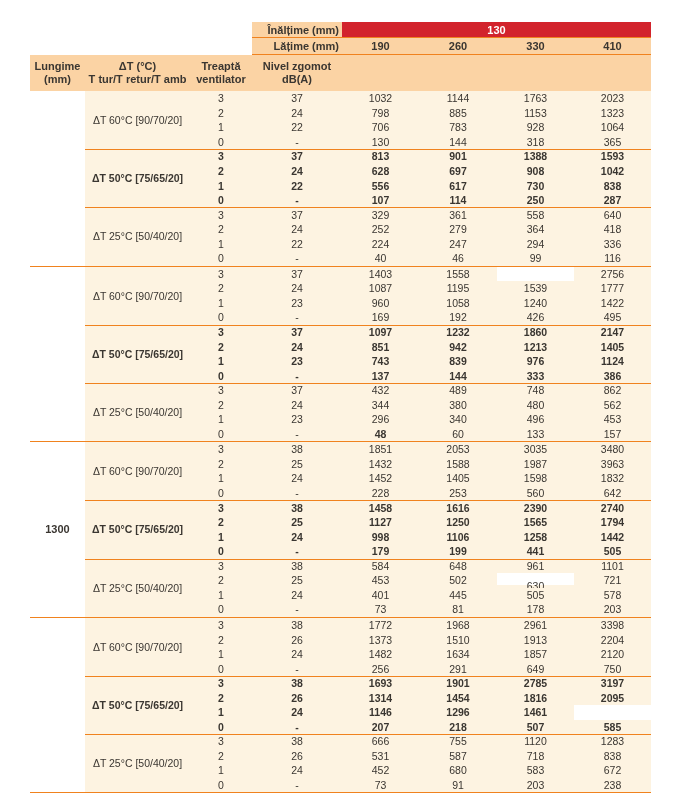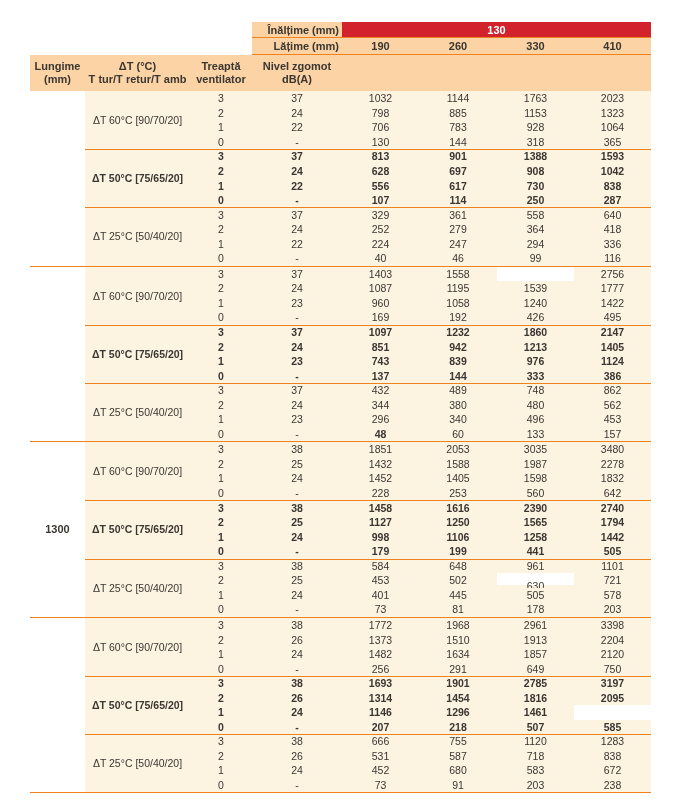--- a/index.html
+++ b/index.html
@@ -306,21 +306,21 @@
         <div class="g-cell" style="grid-area: 1 / 4;">38</div>
         <div class="g-cell" style="grid-area: 1 / 5;">1851</div>
         <div class="g-cell" style="grid-area: 1 / 6;">2053</div>
         <div class="g-cell" style="grid-area: 1 / 7;">3035</div>
         <div class="g-cell" style="grid-area: 1 / 8;">3480</div>
         <div class="g-cell" style="grid-area: 2 / 3;">2</div>
         <div class="g-cell" style="grid-area: 2 / 4;">25</div>
         <div class="g-cell" style="grid-area: 2 / 5;">1432</div>
         <div class="g-cell" style="grid-area: 2 / 6;">1588</div>
         <div class="g-cell" style="grid-area: 2 / 7;">1987</div>
-        <div class="g-cell" style="grid-area: 2 / 8;">2278</div>
+        <div class="g-cell" style="grid-area: 2 / 8;">3963</div>
         <div class="g-cell" style="grid-area: 3 / 3;">1</div>
         <div class="g-cell" style="grid-area: 3 / 4;">24</div>
         <div class="g-cell" style="grid-area: 3 / 5;">1452</div>
         <div class="g-cell" style="grid-area: 3 / 6;">1405</div>
         <div class="g-cell" style="grid-area: 3 / 7;">1598</div>
         <div class="g-cell" style="grid-area: 3 / 8;">1832</div>
         <div class="g-cell" style="grid-area: 4 / 3;">0</div>
         <div class="g-cell" style="grid-area: 4 / 4;">-</div>
         <div class="g-cell" style="grid-area: 4 / 5;">228</div>
         <div class="g-cell" style="grid-area: 4 / 6;">253</div>

